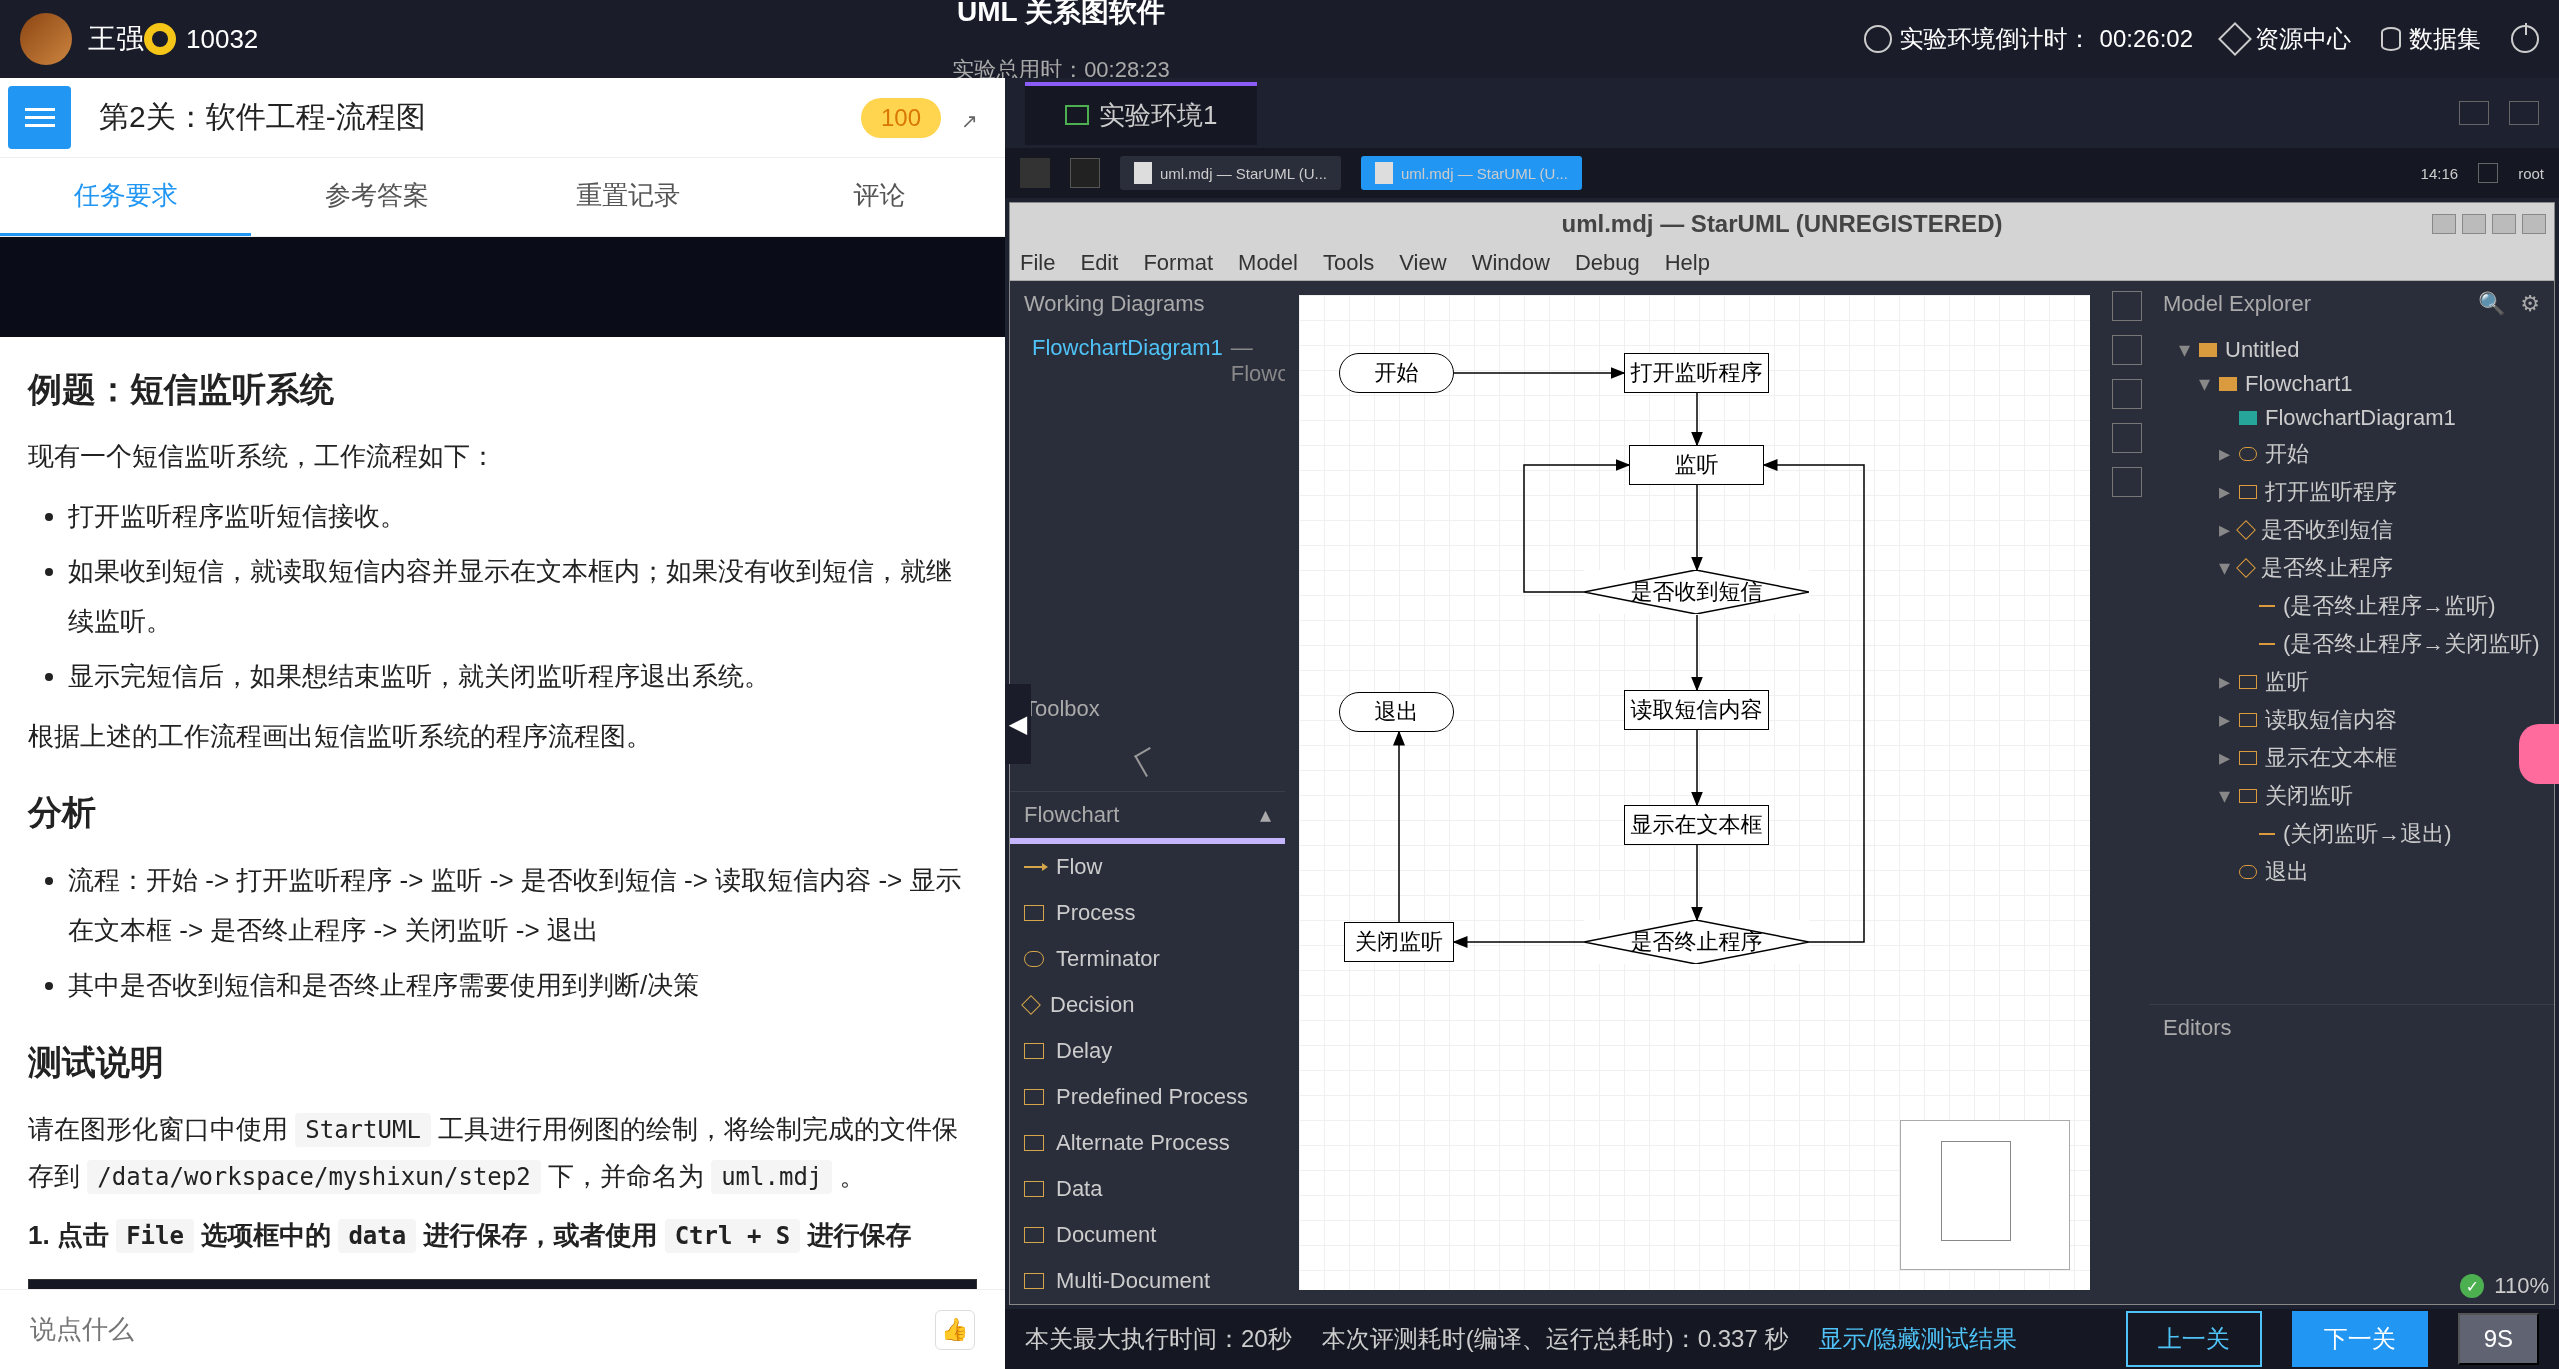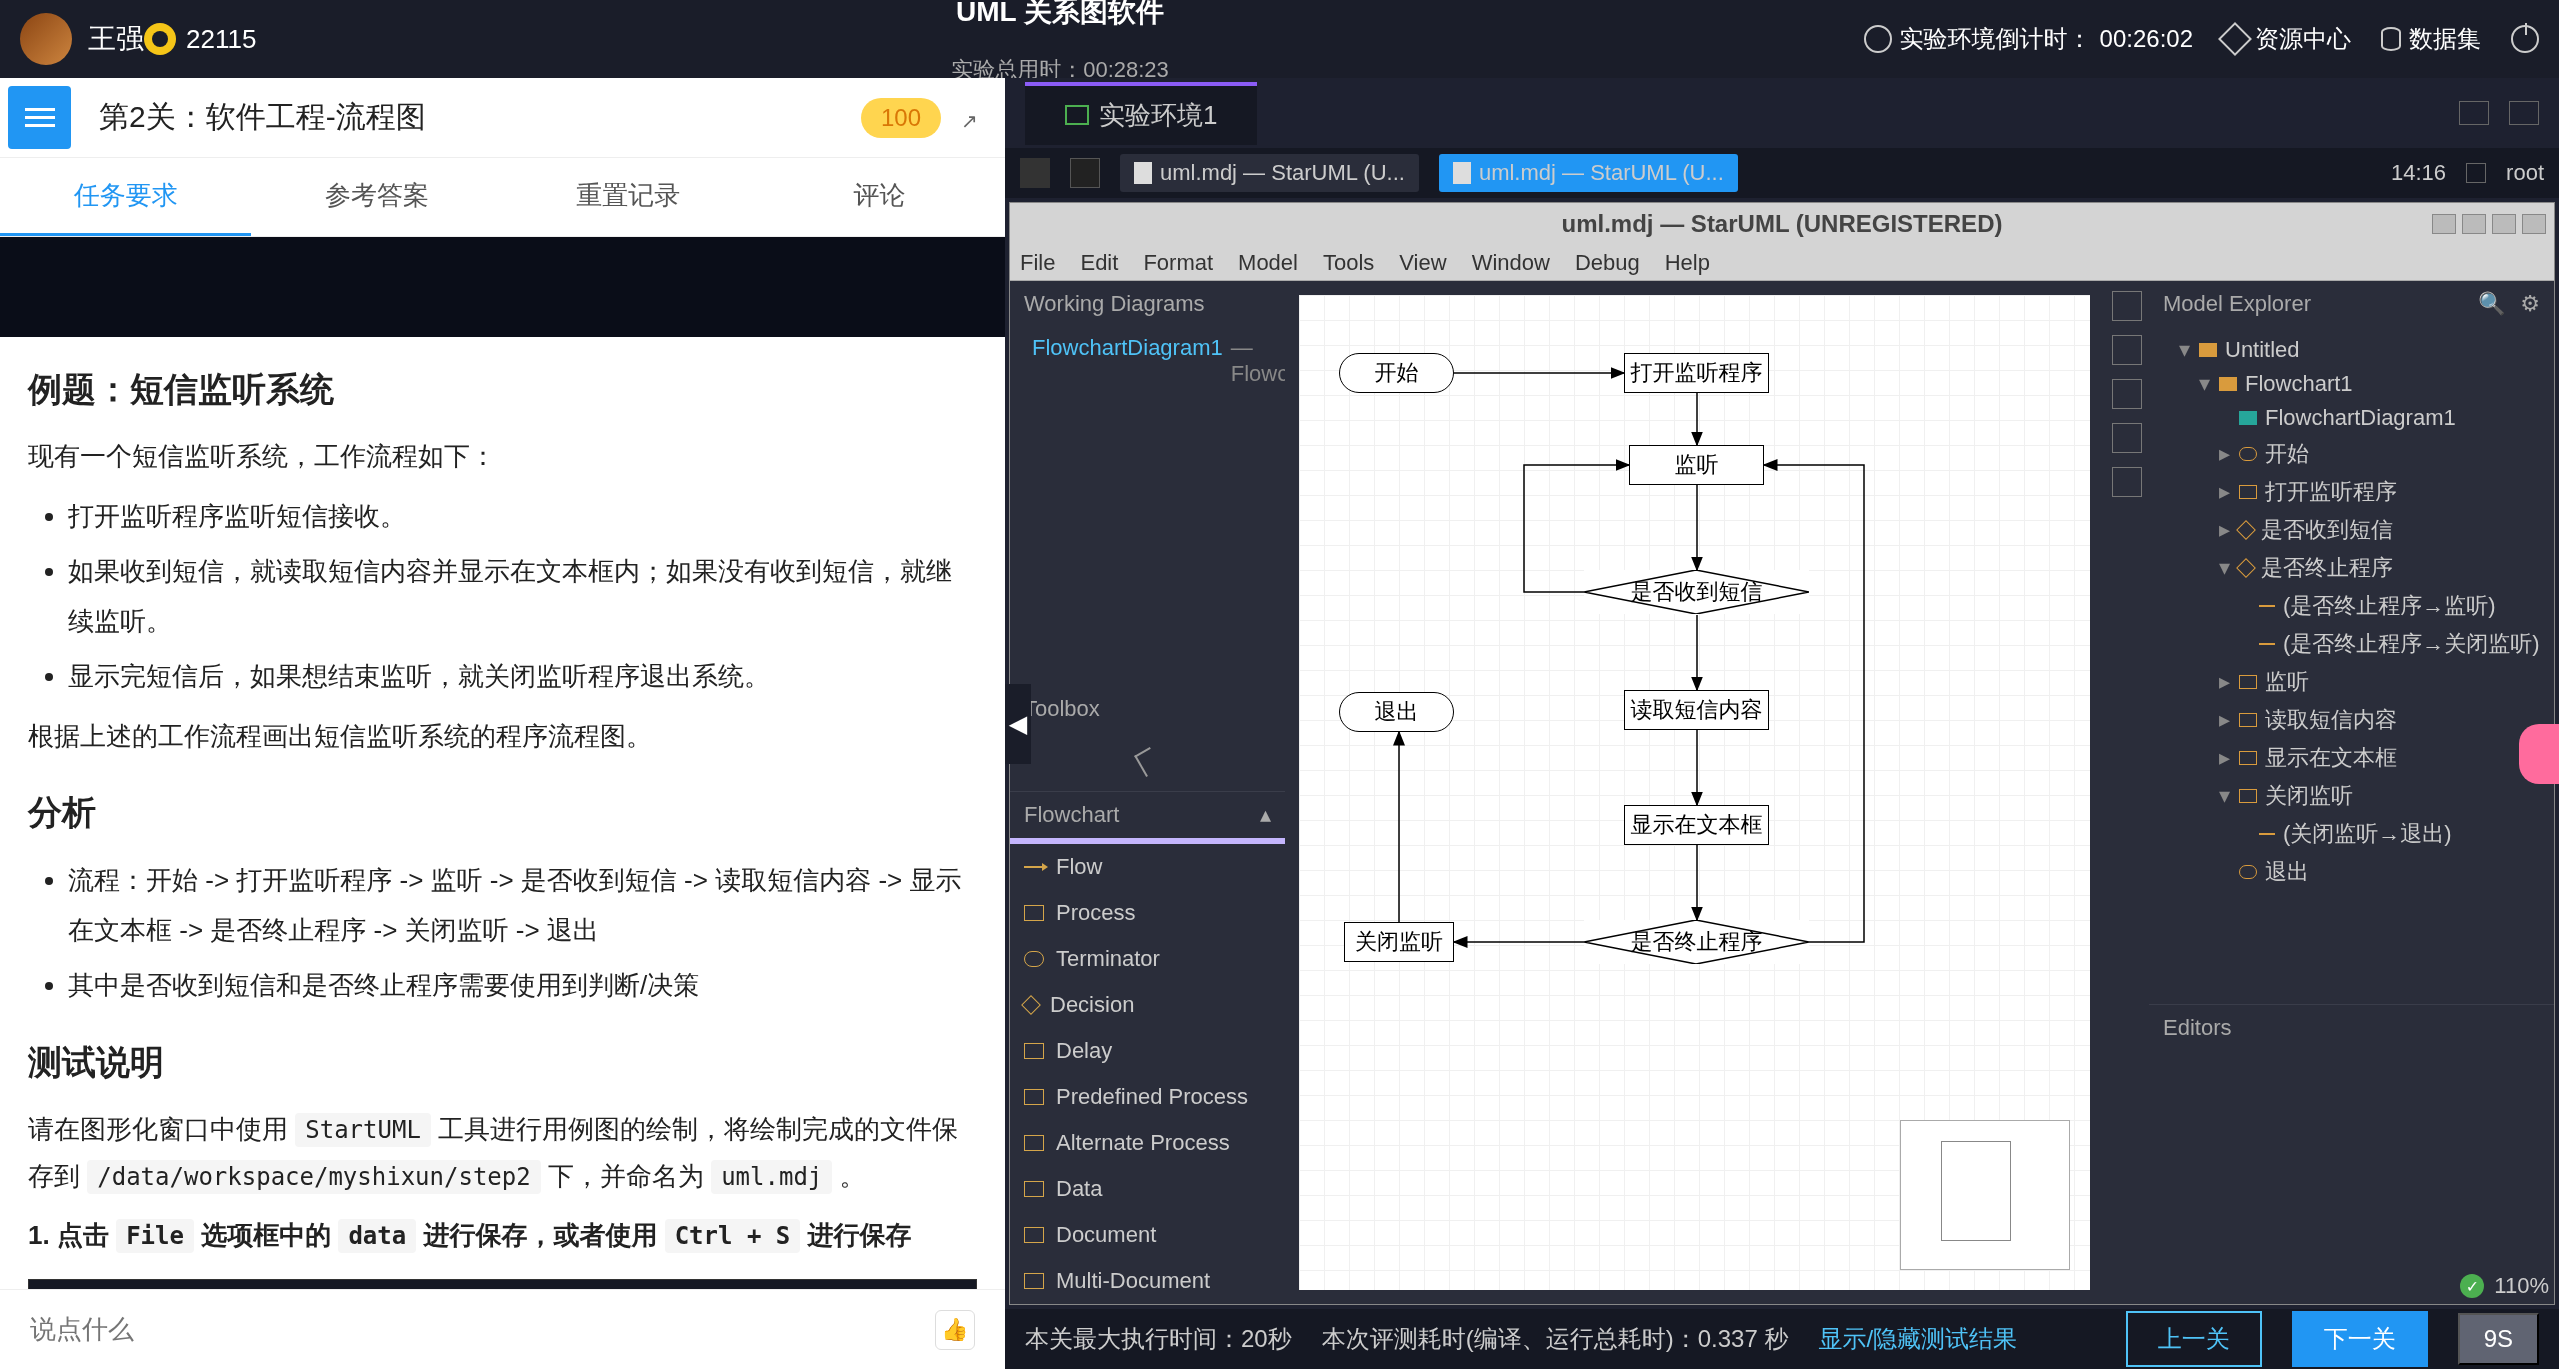--- a/index.html
+++ b/index.html
@@ -62,21 +62,21 @@
 .collapse-handle { position: absolute; right: -26px; top: 50%; transform: translateY(-50%); width: 26px; height: 80px; background: #1a1d29; display: flex; align-items: center; justify-content: center; color: #fff; z-index: 10; }
 
 
 .env-tabs { height: 70px; background: #1e2130; display: flex; align-items: center; padding: 0 20px; }
 .env-tab { display: flex; align-items: center; gap: 10px; padding: 12px 40px; font-size: 26px; color: #ccc; border-top: 4px solid #8b5cf6; background: #151823; }
 .env-tab-icon { width: 24px; height: 20px; border: 2px solid #4caf50; }
 .env-tools { margin-left: auto; display: flex; gap: 20px; }
 .env-tool-icon { width: 30px; height: 24px; border: 1px solid #666; }
 
 
-.desktop-bar { height: 50px; background: #151823; display: flex; align-items: center; padding: 0 15px; gap: 20px; font-size: 22px; color: #ccc; }
+.desktop-bar { height: 50px; background: #151823; display: flex; align-items: center; padding: 0 15px; gap: 20px; font-size: 15px; color: #ccc; }
 .taskbar-item { display: flex; align-items: center; gap: 8px; padding: 6px 14px; background: #2a2d3a; border-radius: 3px; }
 .taskbar-item.active { background: #2196f3; }
 .file-icon { width: 18px; height: 22px; background: #ddd; }
 .desktop-time { margin-left: auto; }
 
 
 .staruml-window { flex: 1; background: #d4d4d4; display: flex; flex-direction: column; margin: 4px; border: 1px solid #888; }
 .staruml-titlebar { height: 42px; background: #d4d4d4; display: flex; align-items: center; justify-content: center; font-size: 24px; font-weight: bold; color: #444; position: relative; }
 .window-controls { position: absolute; right: 8px; display: flex; gap: 6px; }
 .window-controls span { width: 24px; height: 20px; background: #bbb; border: 1px solid #888; }
@@ -141,21 +141,21 @@
 .embedded-shot { width: 100%; height: 200px; background: #1a1d29; border: 1px solid #333; position: relative; margin-top: 20px; }
 .embedded-shot::before { content: ""; position: absolute; top: 0; left: 0; right: 0; height: 24px; background: #151823; }
 </style>
 </head>
 <body>
 
 <div class="topbar">
   <div class="avatar"></div>
   <div class="username">王强</div>
   <div class="coin"></div>
-  <div class="coin-count">22115</div>
+  <div class="coin-count">10032</div>
   <div class="top-center">
     <div class="title-main">UML 关系图软件</div>
     <div class="title-sub"><span>实验总用时：</span><span>00:28:23</span></div>
   </div>
   <div class="top-right">
     <div class="top-right-item">
         <span class="icon-circle"></span>
         <span>实验环境倒计时：</span>
         <span>00:26:02</span>
       </div>

